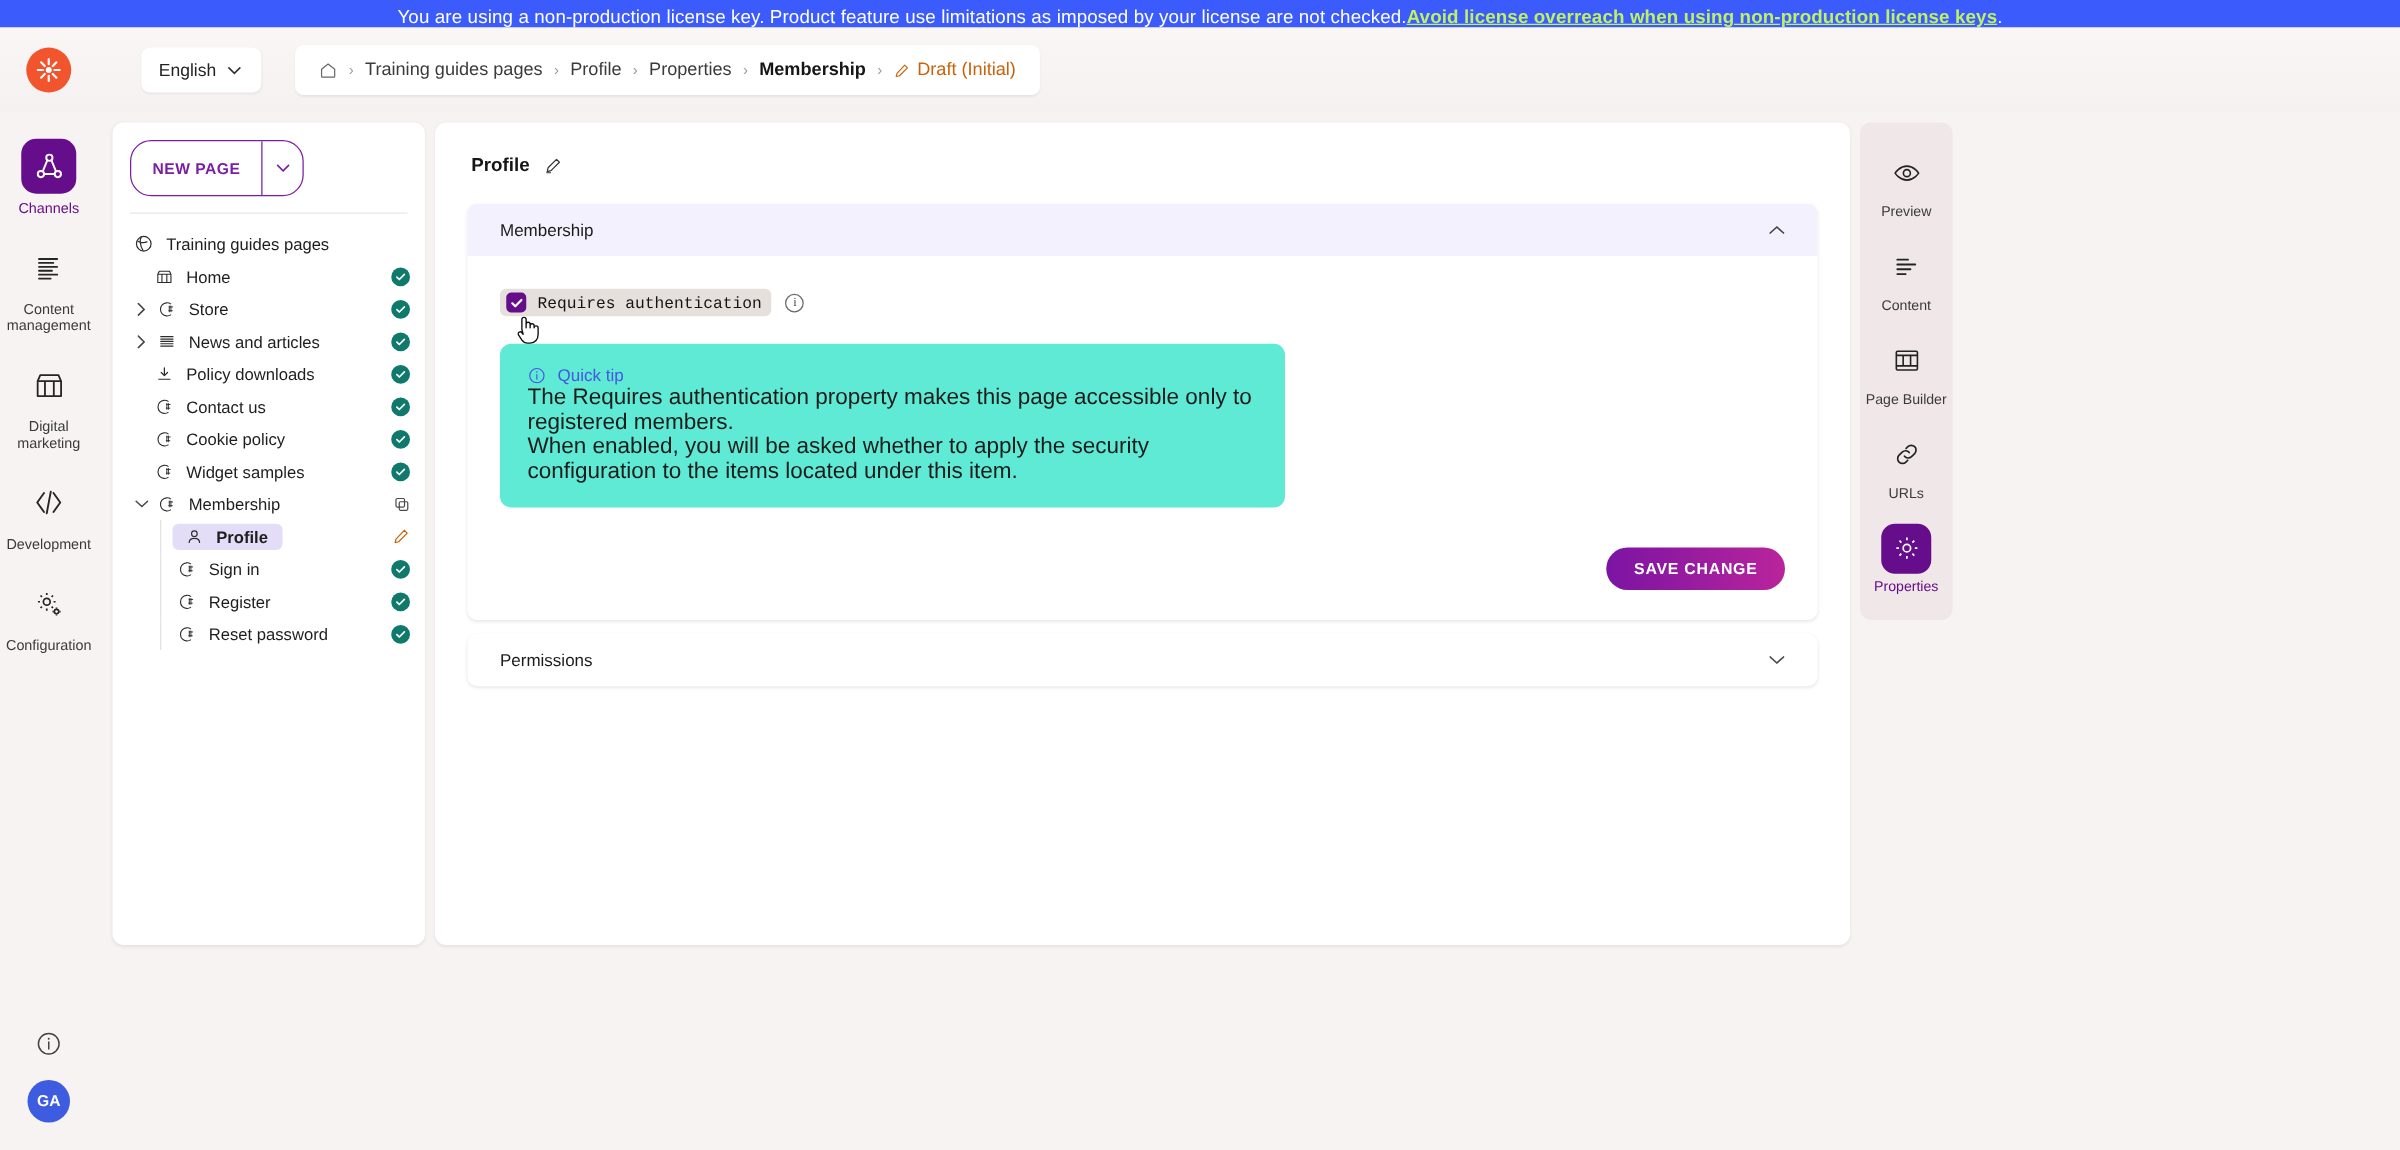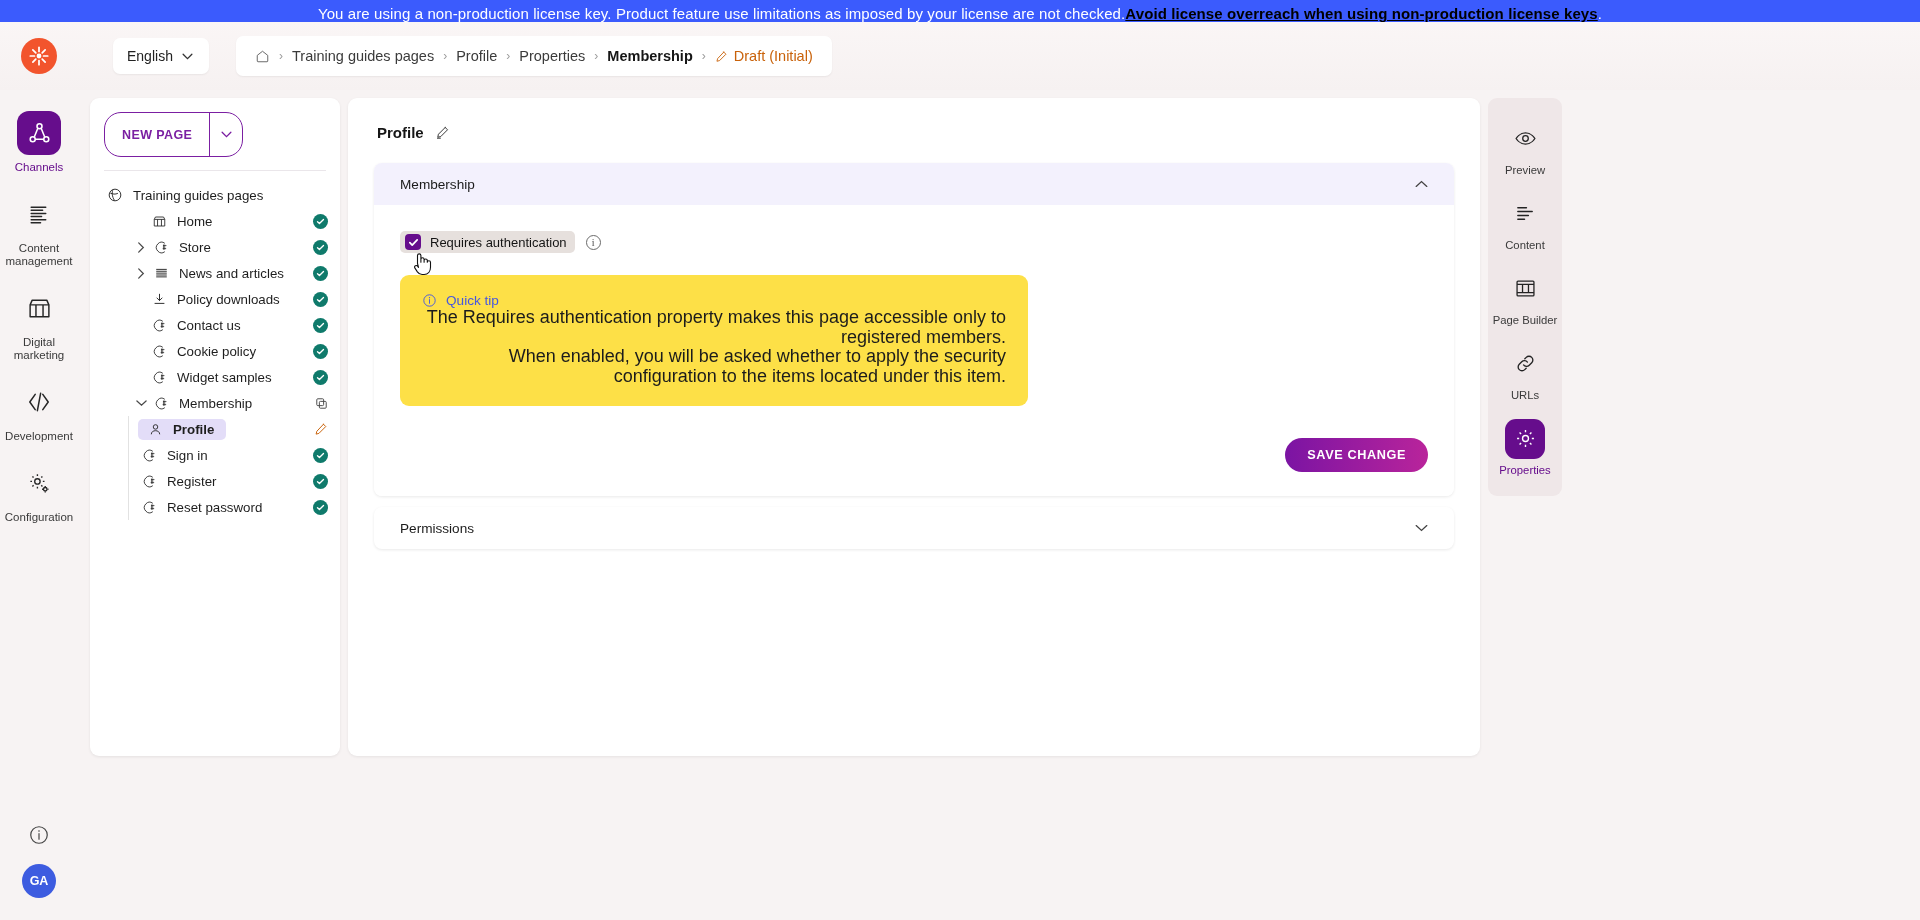--- a/index.html
+++ b/index.html
@@ -11,21 +11,21 @@
   }
   body { position: relative; }
 
   
   .license-banner {
     position: absolute; top: 0; left: 0; width: 1920px; height: 22px;
     background: #3b5bfd; color: #fff;
     display: flex; align-items: flex-end; justify-content: center;
     font-size: 15px; letter-spacing: .1px;
   }
-  .license-banner a { color: #000000; text-decoration: underline; font-weight: 700; }
+  .license-banner a { color: #bef264; text-decoration: underline; font-weight: 700; }
 
   
   .topbar {
     position: absolute; top: 22px; left: 0; width: 1920px; height: 68px;
     background: linear-gradient(180deg,#faf6f6 0%, #f6f1f1 100%);
     display: flex; align-items: center;
   }
   .logo {
     width: 36px; height: 36px; border-radius: 50%;
     background: #f2542d; margin-left: 21px;
@@ -105,21 +105,21 @@
   }
   .tree-row .caret { width: 18px; display: flex; align-items: center; justify-content: center; color: #4a4a4a; }
   .tree-row .ticon { width: 22px; display: flex; align-items: center; justify-content: center; color: #2c2c2c; }
   .tree-row .tlabel { margin-left: 7px; white-space: nowrap; }
   .tree-row .status { margin-left: auto; display: flex; align-items: center; }
   .chk-dot {
     width: 15px; height: 15px; border-radius: 50%; background: #0f7a6b;
     display: flex; align-items: center; justify-content: center;
   }
   .lvl0 { padding-left: 14px; }
-  .lvl1 { padding-left: 30px; margin-left: 28px; }
+  .lvl1 { padding-left: 30px; }
   .lvl2 { padding-left: 48px; }
   .tree-row.selected .pill {
     background: #e3ddf8; border-radius: 5px;
     display: flex; align-items: center; padding: 3px 12px 3px 6px;
   }
   .tree-row.selected .tlabel { font-weight: 700; }
   .guideline { position:absolute; left: 38px; top: 0; bottom: 0; width: 1px; background:#e2e2e2; }
 
   
   .main {
@@ -140,36 +140,37 @@
     padding: 0 26px; font-size: 13.6px; color: #1b1b1b; cursor: pointer;
   }
   .acc-section.open .acc-head { background: #f3f1fd; }
   .acc-body { padding: 26px 26px 24px; background: #fff; }
 
   .chk-row { display: flex; align-items: center; gap: 11px; position: relative; }
   .chk-hl {
     display: flex; align-items: center; gap: 9px;
     background: #e6e0dd; border-radius: 5px; padding: 3px 8px 3px 5px;
     cursor: pointer;
+    font-family: Liberation Mono, monospace;
   }
   .checkbox {
     width: 16px; height: 16px; border-radius: 4px; background: #660d8c;
     display: flex; align-items: center; justify-content: center;
   }
   .chk-label { font-size: 13px; color: #141414; }
   .info-circ {
     width: 15px; height: 15px; border-radius: 50%; border: 1.2px solid #6a6a6a;
     display: flex; align-items: center; justify-content: center;
     font-size: 10px; color: #4a4a4a; font-family: "Liberation Serif", serif; cursor: pointer;
   }
   .cursor-hand { position: absolute; left: 12px; top: 20px; }
 
   .tip {
     margin-top: 22px; width: 628px;
-    background: #fde047; border-radius: 9px; padding: 18px 22px 20px; text-align: right;
+    background: #5eead4; border-radius: 9px; padding: 18px 22px 20px;
   }
   .tip-head { display: flex; align-items: center; gap: 9px; }
   .tip-title { color: #4657e0; font-size: 13.6px; }
   .tip-body { font-size: 18px; color: #1c1c1c; line-height: 19.5px; }
 
   .save-row { display: flex; justify-content: flex-end; margin-top: 32px; }
   .save-btn {
     height: 34px; padding: 0 22px; border: none; border-radius: 18px;
     background: linear-gradient(90deg,#7b14a3 0%, #b9249b 100%);
     color: #fff; font-size: 12.7px; font-weight: 700; letter-spacing: .6px;

